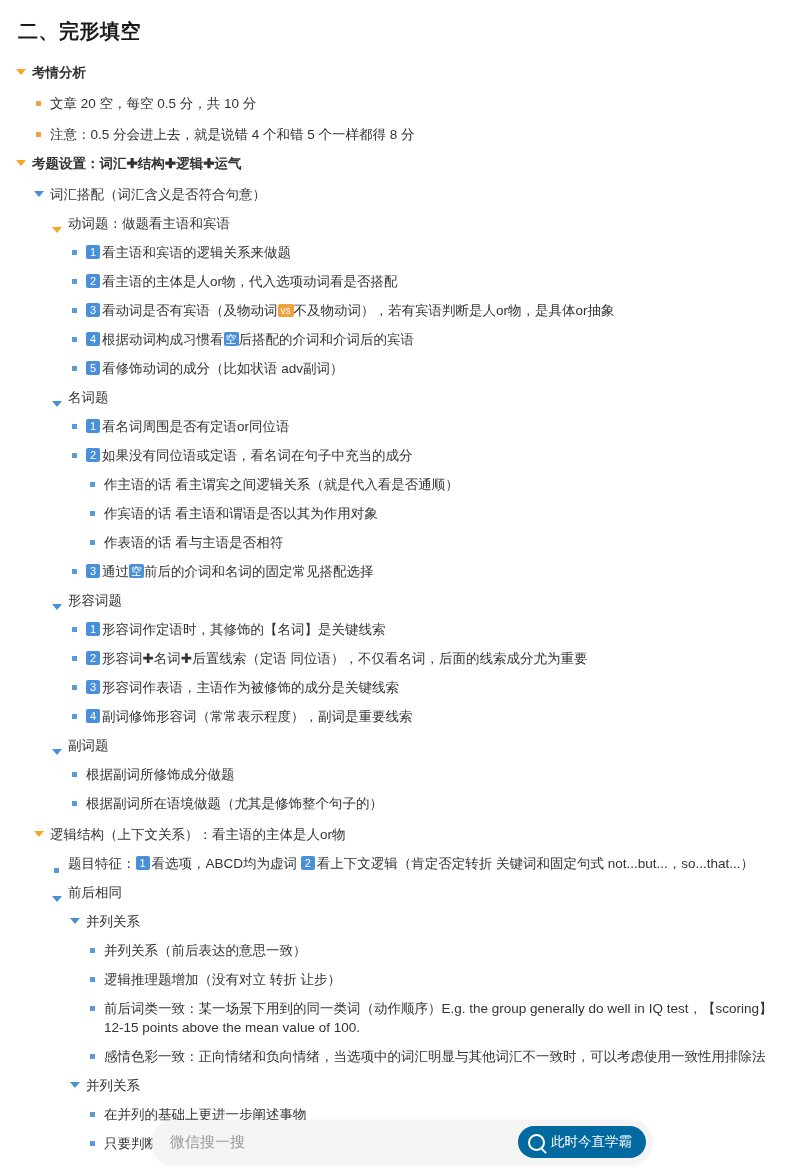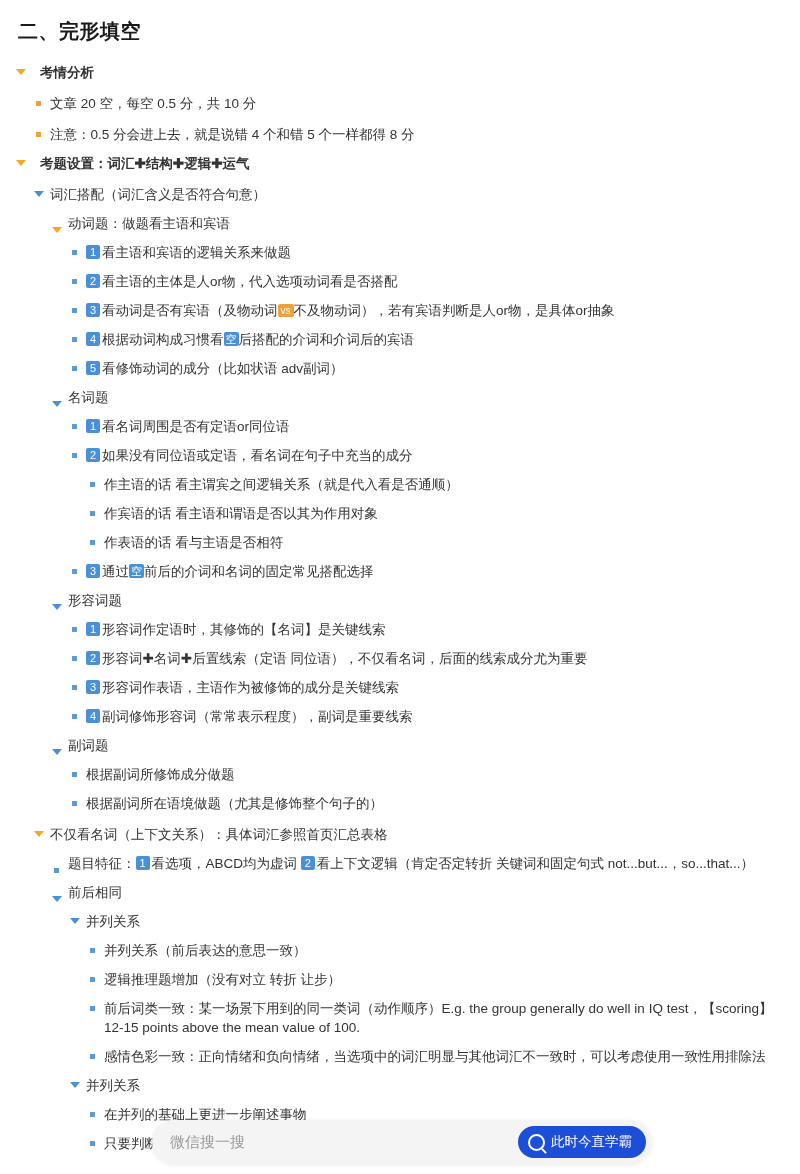--- a/index.html
+++ b/index.html
@@ -68,21 +68,21 @@
   .bullet.blue i { background: #5b9bd5; }
 
   .txt {
     flex: 1 1 auto;
     font-size: 13.5px;
     color: #333;
   }
   .txt.bold { font-weight: bold; }
 
   
-  .l0 { margin-left: 0px; gap: 8px; }
+  .l0 { margin-left: 0px; }
   .l1 { margin-left: 18px; margin-top: 12px; }
   .l2 { margin-left: 36px; align-items: center; }
   .l3 { margin-left: 54px; }
   .l4 { margin-left: 72px; }
 
   
   .num {
     display: inline-block;
     background: #4a90d9;
     color: #fff;
@@ -156,21 +156,21 @@
   }
   .searchbar .sb-label {
     font-size: 15px;
     color: #9a9a9a;
     white-space: nowrap;
     flex: 1 1 auto;
   }
   .sb-btn {
     flex: 0 0 auto;
     height: 32px;
-    background: #1d4ed8;
+    background: #0369a1;
     color: #fff;
     border-radius: 16px;
     display: flex;
     align-items: center;
     padding: 0 14px 0 10px;
     font-size: 13.5px;
     white-space: nowrap;
   }
   .sb-btn .mag {
     display: inline-block;
@@ -348,21 +348,21 @@
       <div class="row l3">
         <div class="bullet blue">
           <i></i>
         </div>
         <div class="txt">根据副词所在语境做题（尤其是修饰整个句子的）</div>
       </div>
       <div class="row l1">
         <div class="tri">
           <i></i>
         </div>
-        <div class="txt">不仅看名词（上下文关系）：具体词汇参照首页汇总表格</div>
+        <div class="txt">逻辑结构（上下文关系）：看主语的主体是人or物</div>
       </div>
       <div class="row l2">
         <div class="bullet blue">
           <i></i>
         </div>
         <div class="txt">题目特征：<span class="num">1</span>看选项，ABCD均为虚词 <span class="num">2</span>看上下文逻辑（肯定否定转折 关键词和固定句式 not...but...，so...that...）</div>
       </div>
       <div class="row l2">
         <div class="tri blue">
           <i></i>

